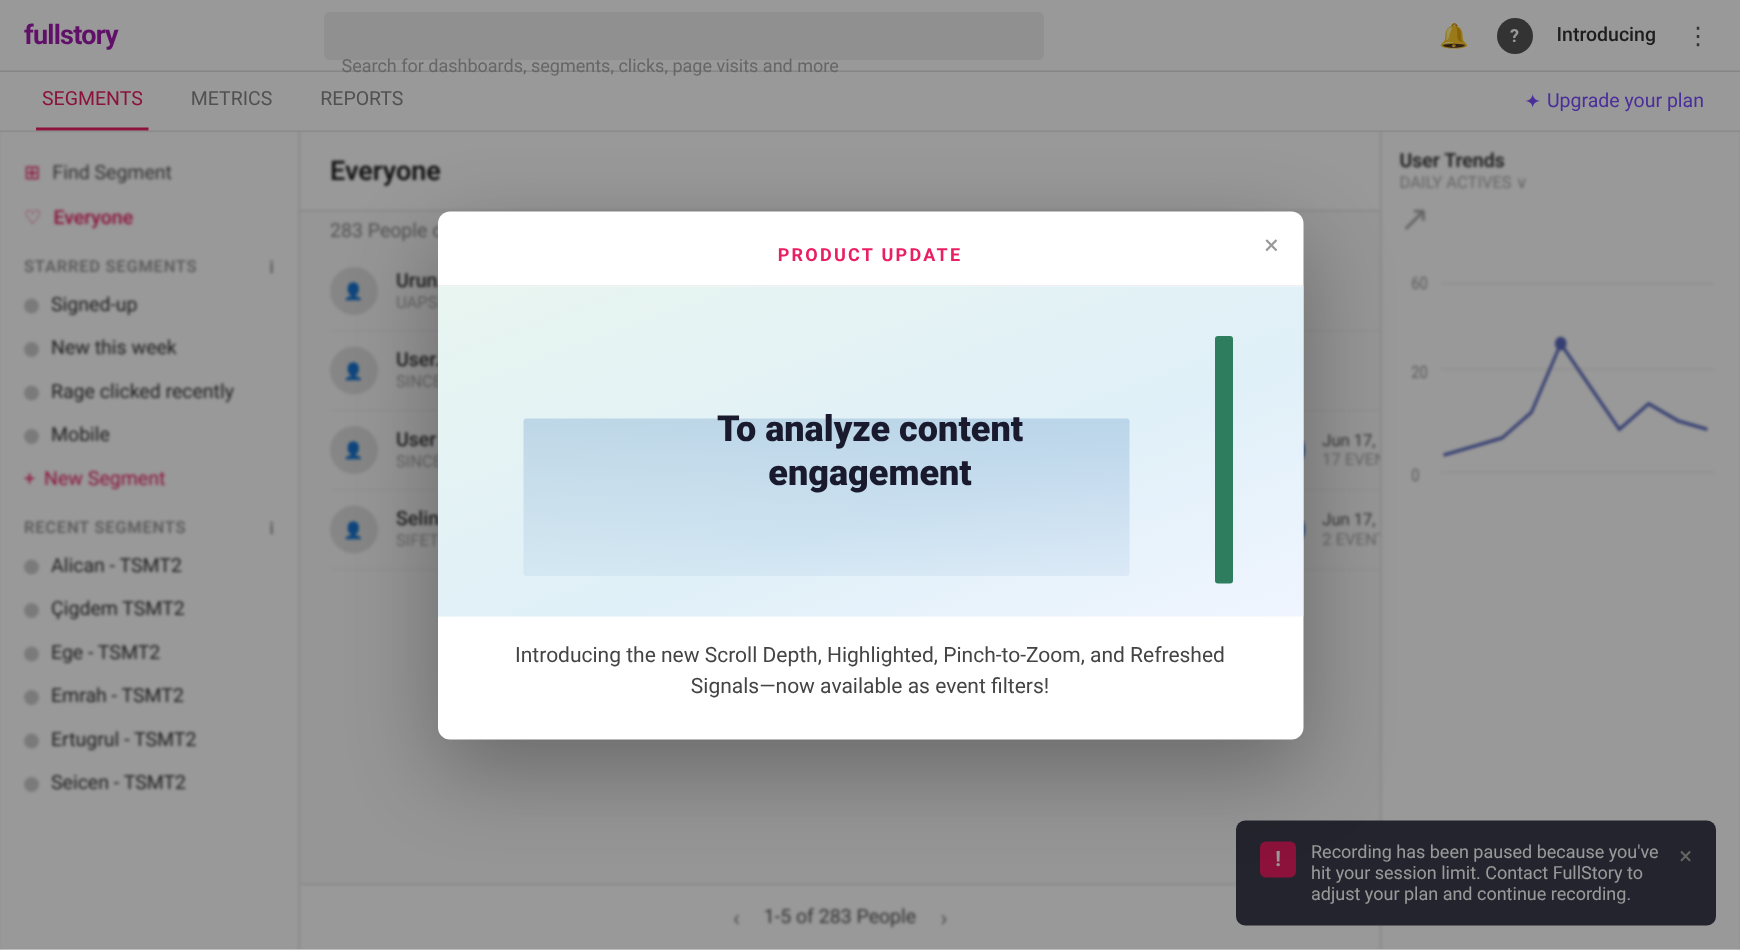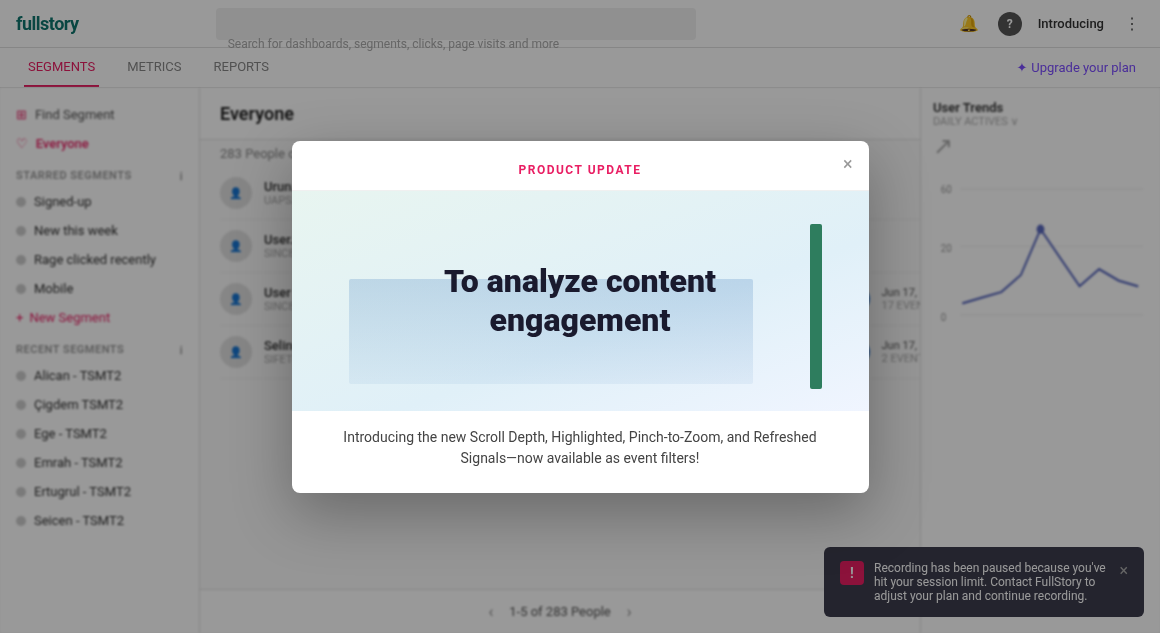--- a/index.html
+++ b/index.html
@@ -13,21 +13,21 @@
       display: flex;
       align-items: center;
       padding: 0 16px;
       gap: 12px;
       position: relative;
       z-index: 1;
     }
     .logo {
       font-weight: 700;
       font-size: 18px;
-      color: #0f766e;
+      color: #a21caf;
       letter-spacing: -0.5px;
     }
     .search-bar {
       flex: 1;
       max-width: 480px;
       margin: 0 auto;
       background: #f0f0f0;
       border-radius: 4px;
       height: 32px;
       display: flex;
@@ -255,21 +255,21 @@
       background: linear-gradient(135deg, #e8f5e9 0%, #e3f2fd 50%, #f8f9fa 100%);
       display: flex; align-items: center; justify-content: center;
       position: relative;
       overflow: hidden;
     }
     .modal-image-content {
       text-align: center;
       position: relative; z-index: 2;
     }
     .modal-big-text {
-      font-size: 32px; font-weight: 900; color: #1a1a2e;
+      font-size: 24px; font-weight: 900; color: #1a1a2e;
       line-height: 1.2; text-align: center;
       max-width: 300px;
     }
     .median-fold-line {
       position: absolute;
       top: 55%; left: 10%; right: 5%;
       border-top: 2px dashed #e91e63;
       display: flex; align-items: center; justify-content: center;
     }
     .median-label {

